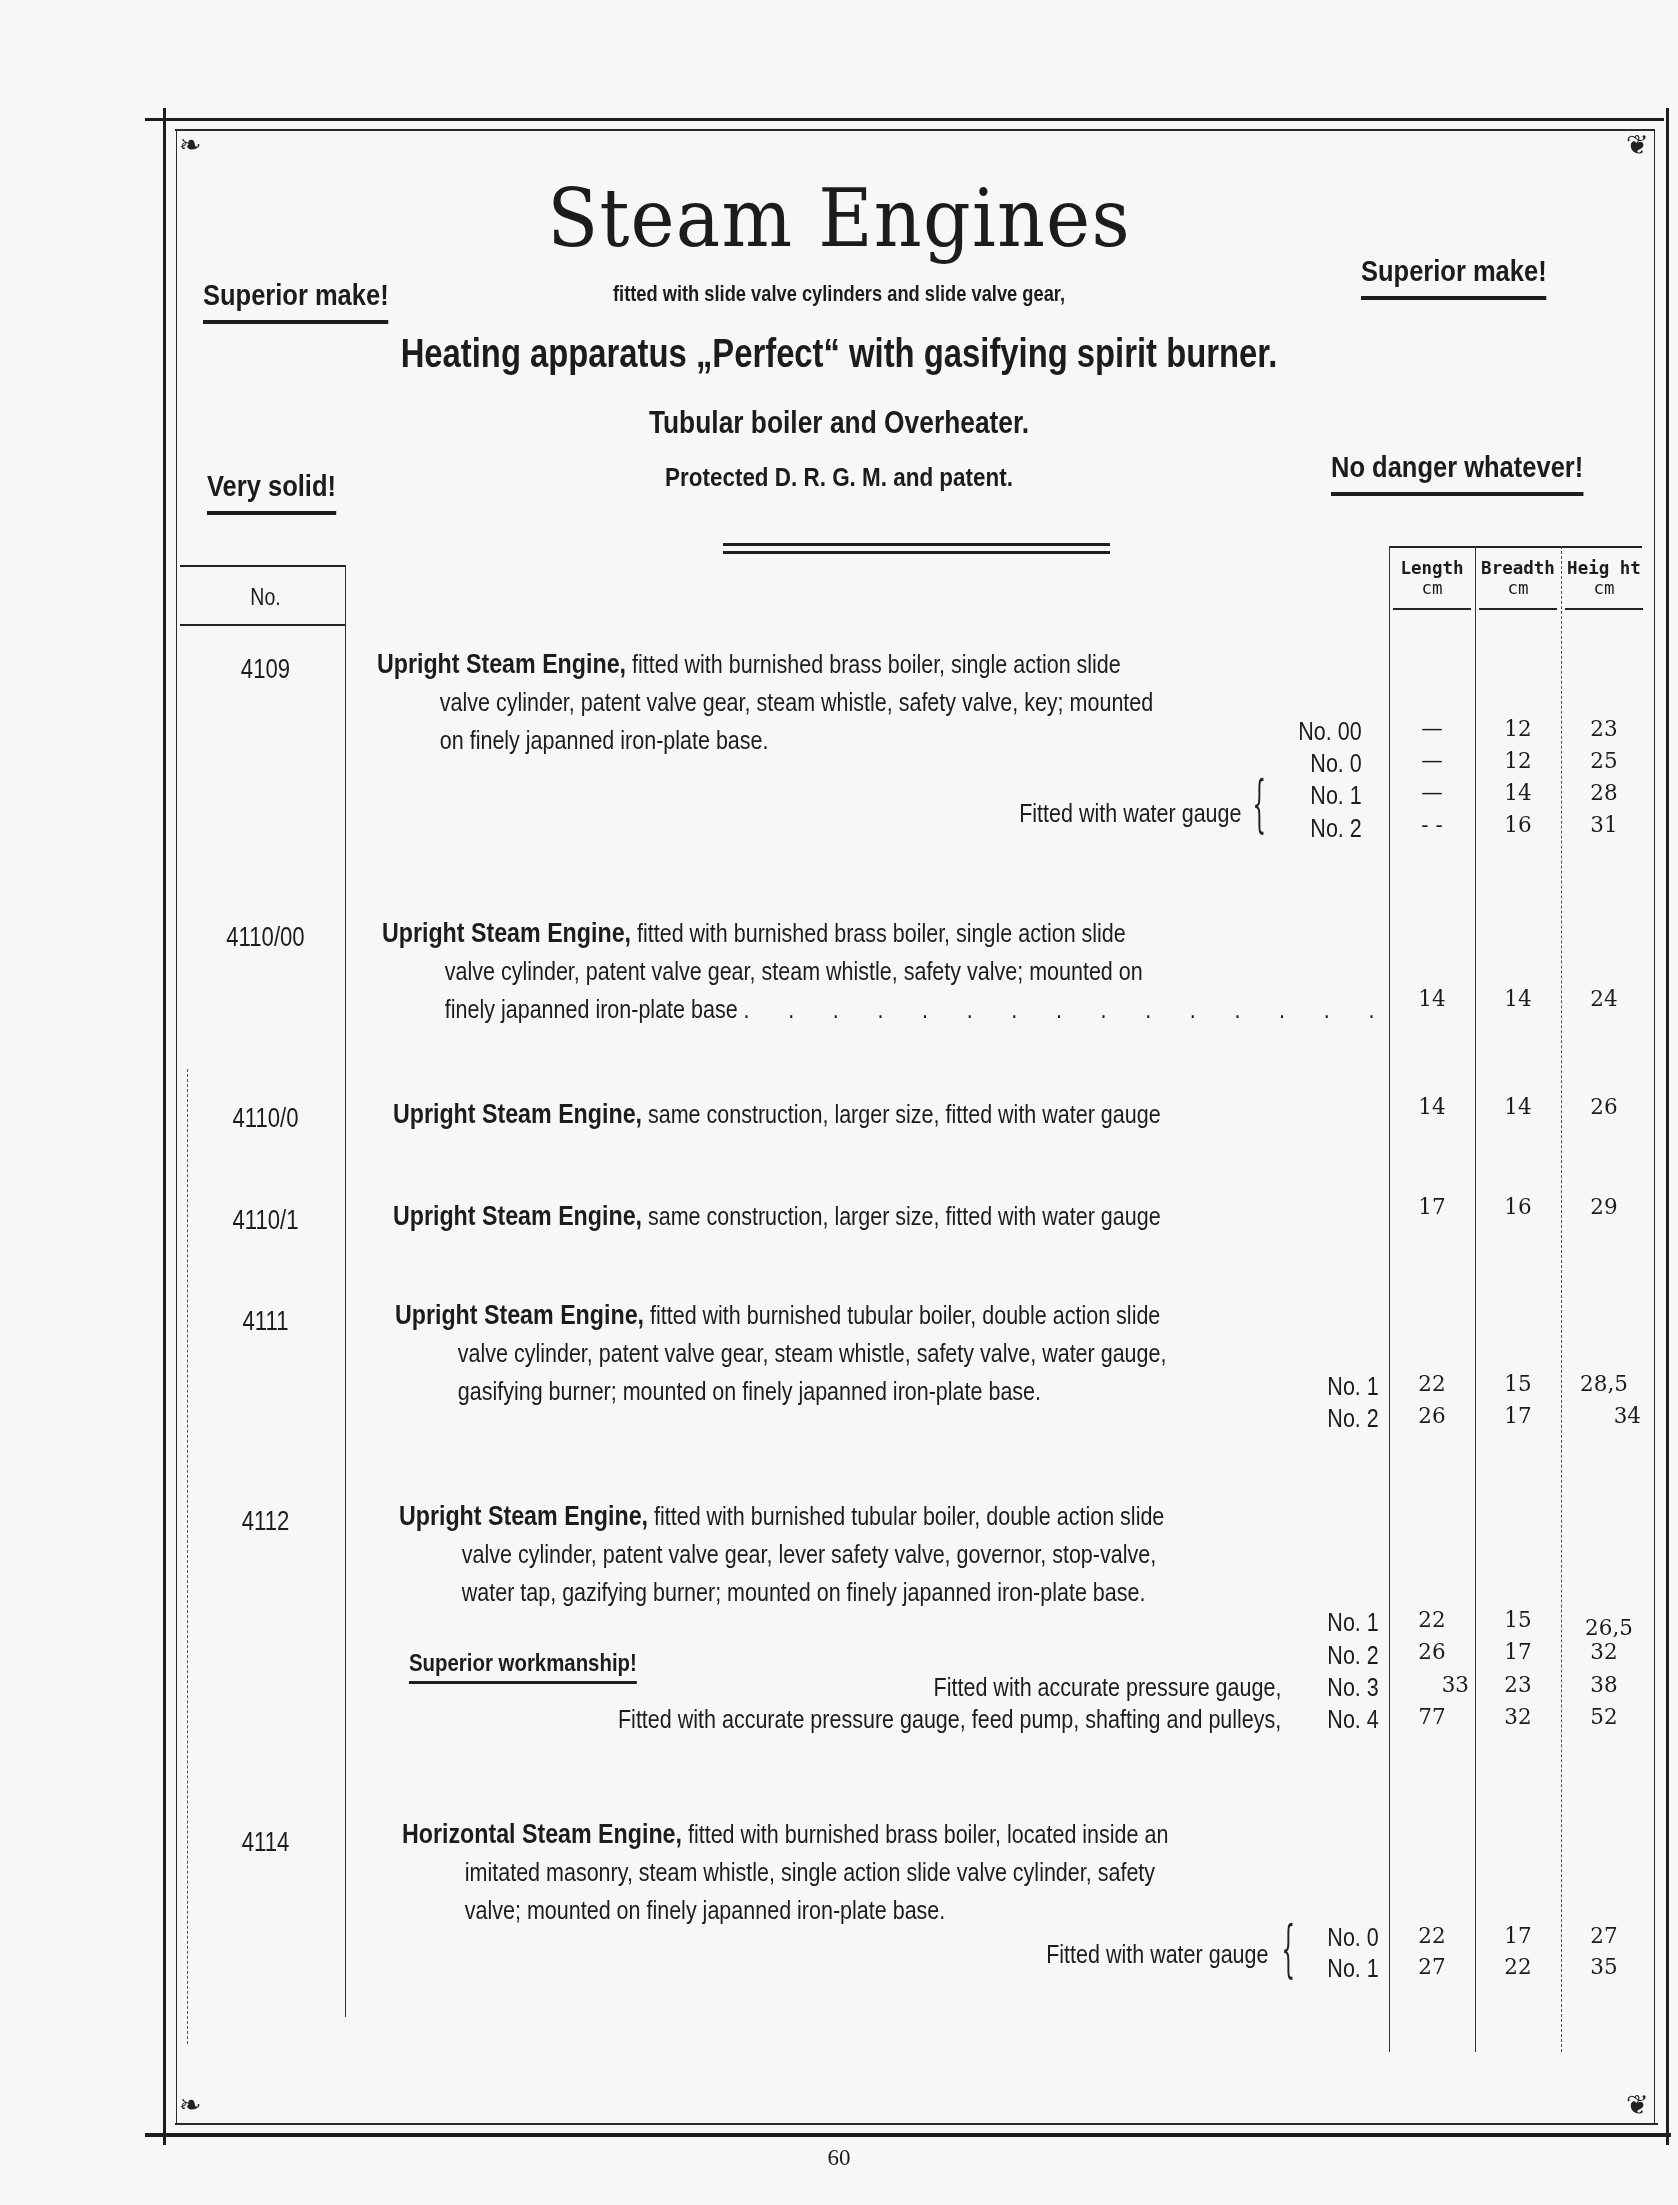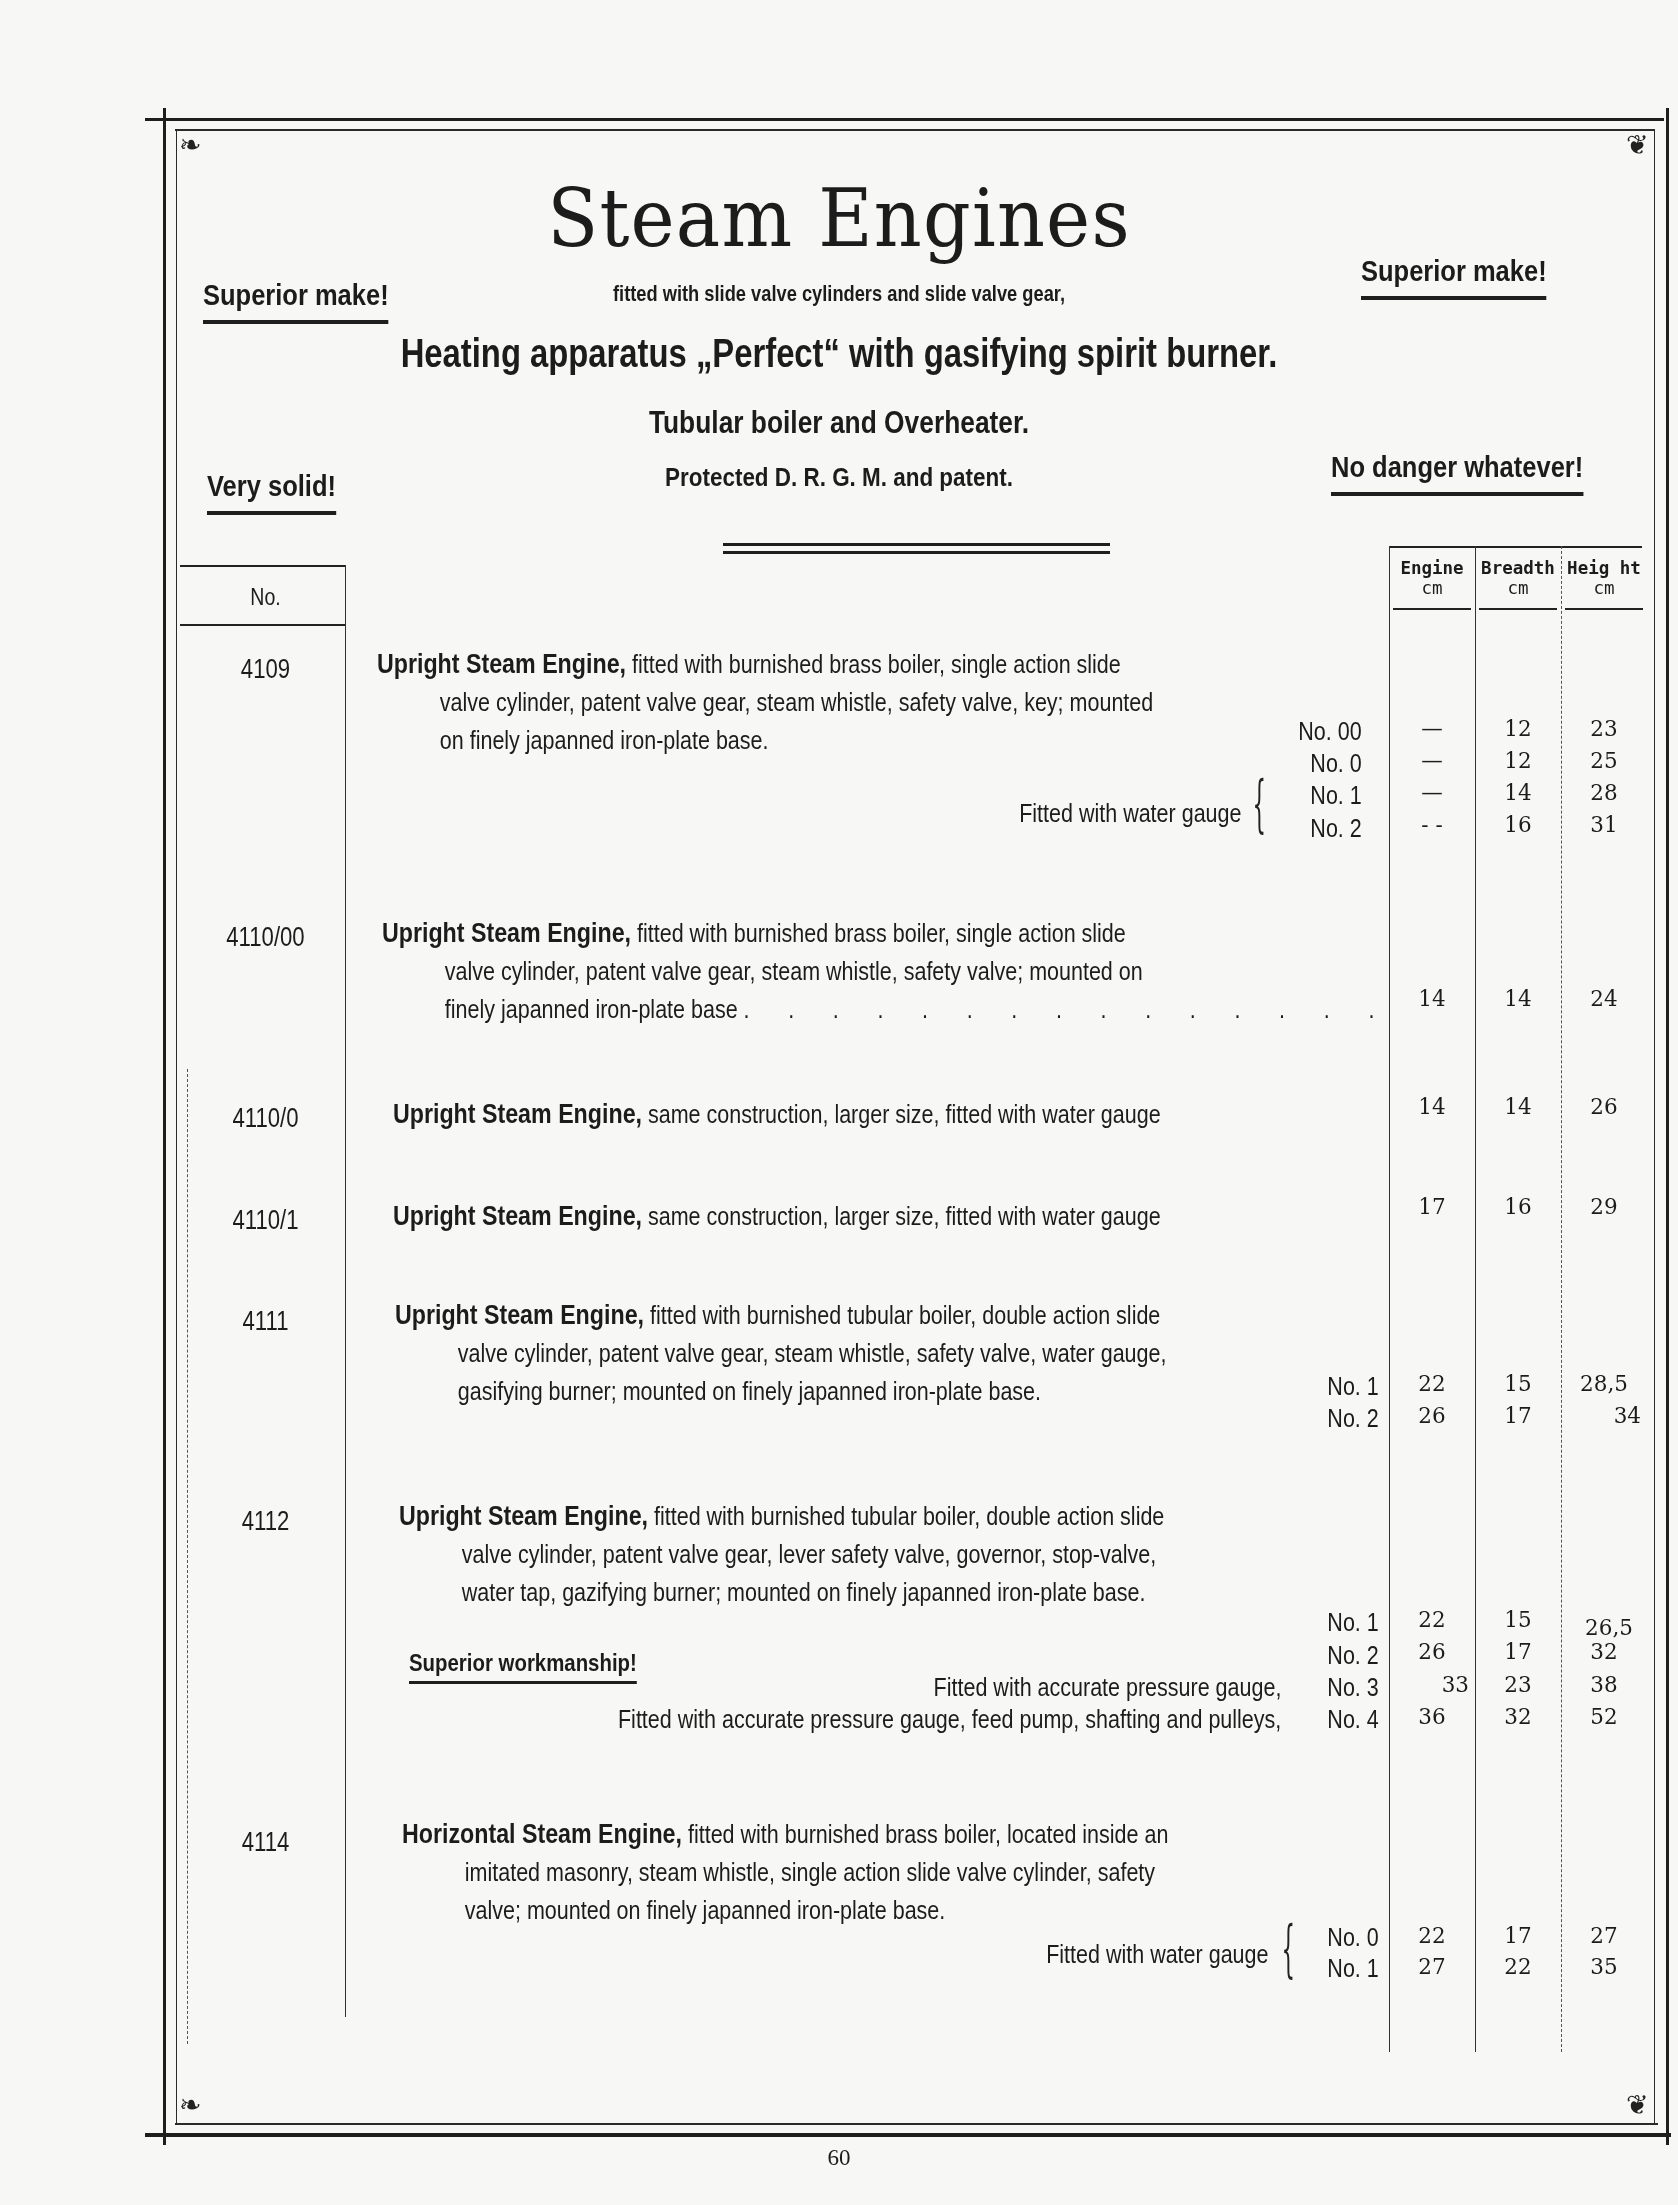--- a/index.html
+++ b/index.html
@@ -99,21 +99,21 @@
 
 <div class="hline" style="left:1389px; top:546px; width:253px;"></div>
 <div class="vline solid" style="left:1389px; top:546px; height:1506px;"></div>
 <div class="vline solid" style="left:1475px; top:546px; height:1506px;"></div>
 <div class="vline" style="left:1561px; top:546px; height:1506px;"></div>
 <div class="hline" style="left:1393px; top:608px; width:78px; border-top-width:2px;"></div>
 <div class="hline" style="left:1479px; top:608px; width:78px; border-top-width:2px;"></div>
 <div class="hline" style="left:1565px; top:608px; width:78px; border-top-width:2px;"></div>
 
 <div class="colhead" style="left:1389px; top:558px; width:86px;">
-  <div>Engine</div>
+  <div>Length</div>
   <div style="font-weight:normal;">cm</div>
 </div>
 <div class="colhead" style="left:1475px; top:558px; width:86px;">
   <div>Breadth</div>
   <div style="font-weight:normal;">cm</div>
 </div>
 <div class="colhead" style="left:1561px; top:558px; width:86px;">
   <div>Heig ht</div>
   <div style="font-weight:normal;">cm</div>
 </div>
@@ -216,21 +216,21 @@
   <div class="variant-row" style="right:397px; top:1705px;">Fitted with accurate pressure gauge, feed pump, shafting and pulleys,</div>
   <div class="dim" style="left:1395px; top:1604px;">22</div>
   <div class="dim" style="left:1481px; top:1604px;">15</div>
   <div class="dim" style="left:1572px; top:1604px;margin-top:8px;">26,5</div>
   <div class="dim" style="left:1395px; top:1636px;">26</div>
   <div class="dim" style="left:1481px; top:1636px;">17</div>
   <div class="dim" style="left:1567px; top:1636px;">32</div>
   <div class="dim" style="left:1395px; top:1669px;text-align:right;">33</div>
   <div class="dim" style="left:1481px; top:1669px;">23</div>
   <div class="dim" style="left:1567px; top:1669px;">38</div>
-  <div class="dim" style="left:1395px; top:1701px;">36</div>
+  <div class="dim" style="left:1395px; top:1701px;">77</div>
   <div class="dim" style="left:1481px; top:1701px;">32</div>
   <div class="dim" style="left:1567px; top:1701px;">52</div>
 </div>
 
 <div>
   <div class="itemno" style="top:1827px;">4114</div>
   <div class="desc" style="left:402px; top:1815px;">
     <b>Horizontal Steam Engine,</b>
     <span>fitted with burnished brass boiler, located inside an</span>
     <span class="cont">imitated masonry, steam whistle, single action slide valve cylinder, safety</span>

